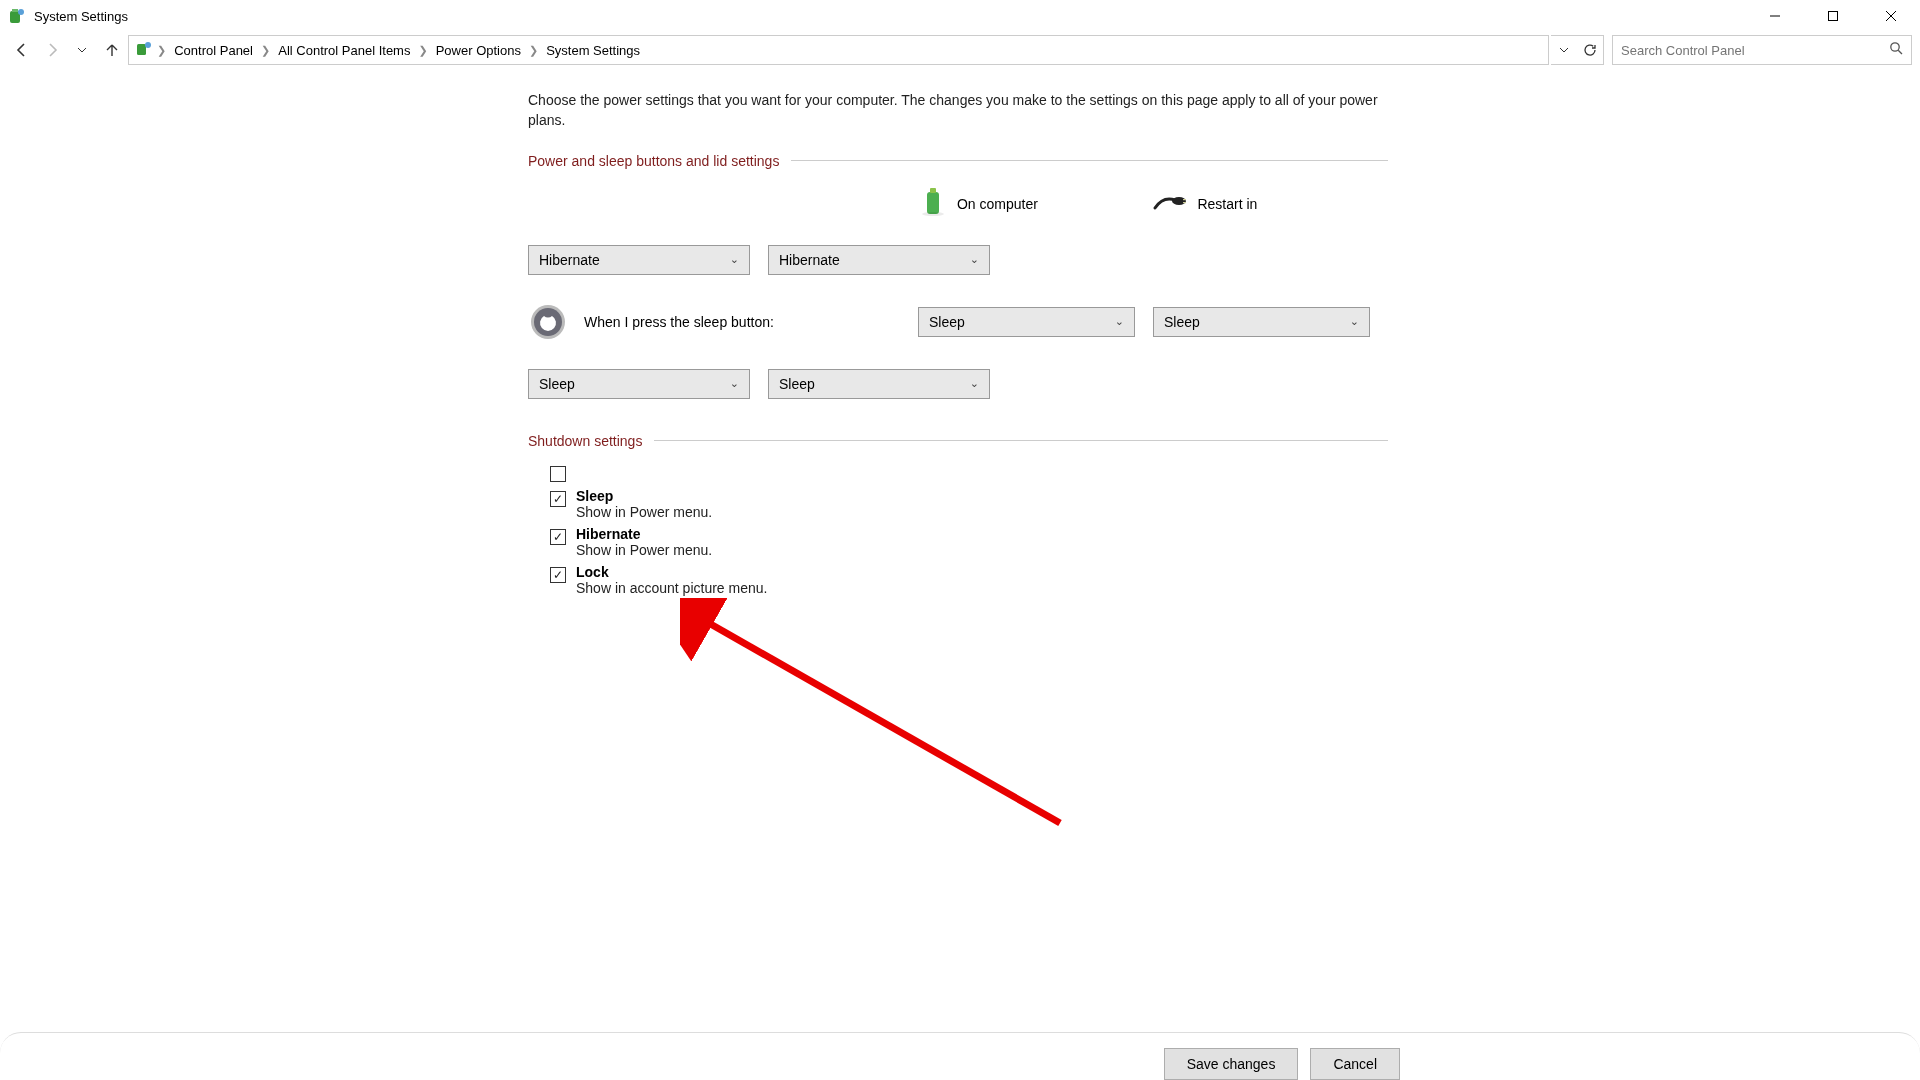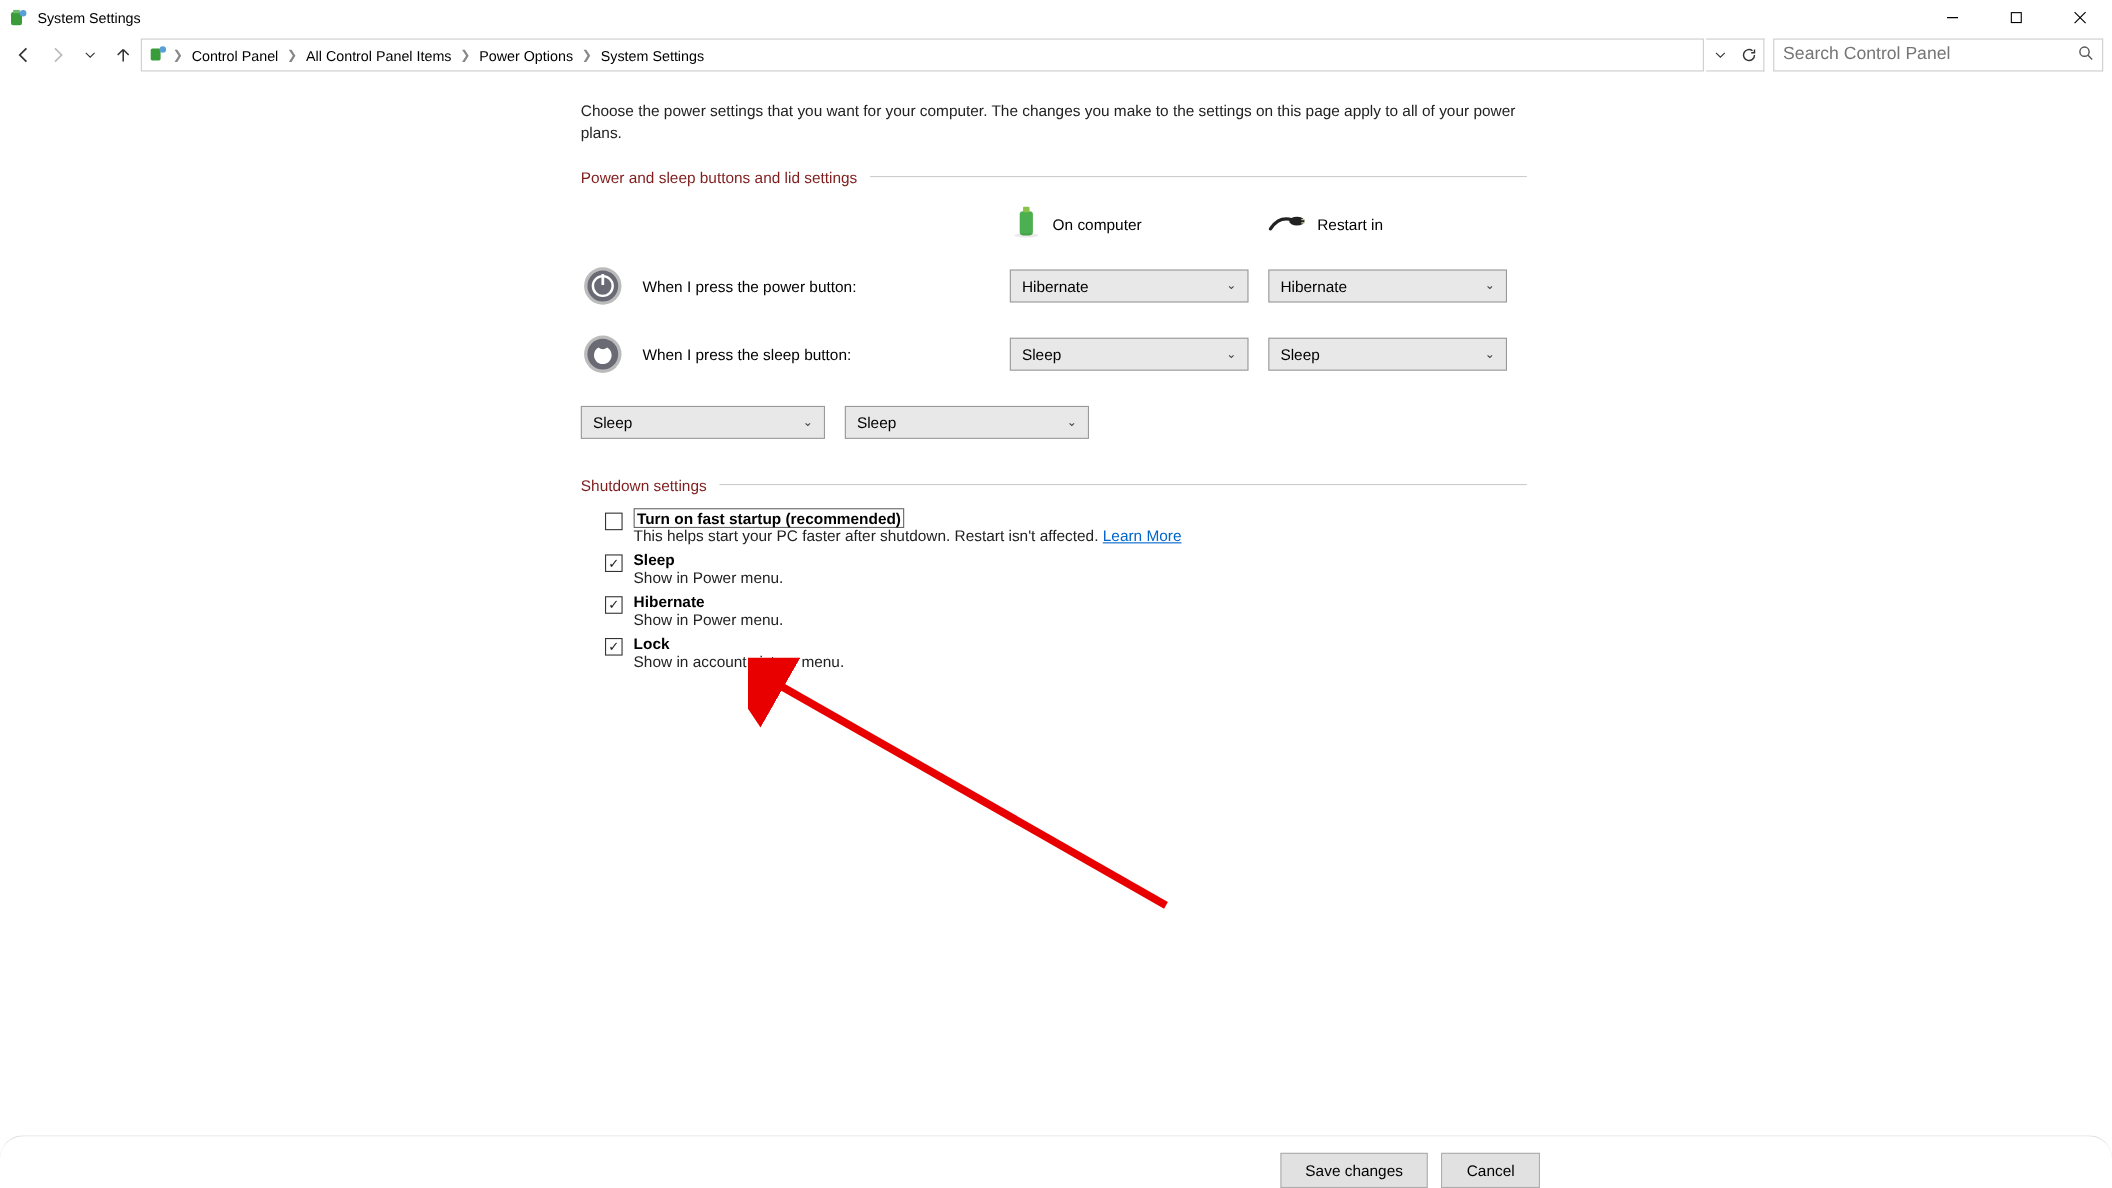--- a/index.html
+++ b/index.html
@@ -16,21 +16,21 @@
 .navbar { height: 36px; display: flex; align-items: center; padding: 0 8px; gap: 2px; }
 .nav-arrow, .nav-icon-btn { width: 28px; height: 28px; display: flex; align-items: center; justify-content: center; color: #333; border-radius: 2px; }
 .nav-arrow.disabled { color: #aaa; }
 .nav-icon-btn svg, .nav-arrow svg { display:block; }
 .address { flex: 1; height: 30px; border: 1px solid #ccc; display: flex; align-items: center; padding: 0 6px; font-size: 13px; gap: 4px; }
 .address .crumb { color: #000; padding: 2px 4px; }
 .address .sep { color: #888; font-size: 11px; }
 .addr-after { display:flex; align-items:center; border:1px solid #ccc; border-left:none; height:30px; }
 .addr-btn { width:26px; height:28px; display:flex; align-items:center; justify-content:center; color:#333;}
 .searchbox { width: 300px; height: 30px; border: 1px solid #ccc; margin-left: 6px; display: flex; align-items: center; padding: 0 8px; }
-.searchbox input { flex: 1; border: none; outline: none; font-size: 16px; color: #555; background: transparent; }
+.searchbox input { flex: 1; border: none; outline: none; font-size: 13px; color: #555; background: transparent; }
 .searchbox .sicon { color: #555; }
 
 
 .content { position: absolute; left: 0; right: 0; top: 70px; bottom: 56px; padding: 20px 0 0 0; }
 .center-col { width: 860px; margin-left: 528px; }
 h1.page-title { font-size: 21px; font-weight: 400; color: #003399; margin-bottom: 14px; }
 .subtitle { font-size: 14px; color: #222; line-height: 1.45; width: 850px; margin-bottom: 22px; }
 
 .section-label { font-size: 14px; color: #7f1d1d; display:flex; align-items:center; gap:12px; margin-bottom:10px;}
 .section-label .rule { flex:1; height:1px; background:#ccc; }
@@ -183,31 +183,20 @@
               <ellipse cx="26" cy="9" rx="7" ry="4" fill="#222"></ellipse>
               <rect x="30" y="7" width="3" height="1.2" fill="#cc9"></rect>
               <rect x="30" y="10" width="3" height="1.2" fill="#cc9"></rect>
             </svg>
         </span>
         <span>Restart in</span>
       </div>
     </div>
 
     <div class="setting-row">
-      <div class="label-cell">
-        <span class="row-icon">
-          <svg width="38" height="38" viewBox="0 0 38 38">
-              <circle cx="19" cy="19" r="17" fill="#bbb"></circle>
-              <circle cx="19" cy="19" r="14" fill="#6a6a75"></circle>
-              <circle cx="19" cy="19" r="9" fill="none" stroke="#fff" stroke-width="2.2"></circle>
-              <line x1="19" y1="8" x2="19" y2="18" stroke="#fff" stroke-width="2.5"></line>
-            </svg>
-        </span>
-        <span>When I press the power button:</span>
-      </div>
       <div class="dropdown">
           <span>Hibernate</span>
           <span class="chev">⌄</span>
         </div>
       <div class="dropdown">
           <span>Hibernate</span>
           <span class="chev">⌄</span>
         </div>
     </div>
 
@@ -244,24 +233,20 @@
     </div>
 
     <div class="section-label" style="margin-top:18px">
       <span>Shutdown settings</span>
         <span class="rule"></span>
     </div>
 
     <div class="shutdown-list">
       <div class="chk-row">
         <div class="chk"></div>
-        <div class="chk-body">
-          <span class="lbl boxed">Turn on fast startup (recommended)</span><br>
-          <span class="desc">This helps start your PC faster after shutdown. Restart isn't affected. </span><a href="#">Learn More</a>
-        </div>
       </div>
       <div class="chk-row">
         <div class="chk checked"></div>
         <div class="chk-body">
           <span class="lbl">Sleep</span><br>
           <span class="desc">Show in Power menu.</span>
         </div>
       </div>
       <div class="chk-row">
         <div class="chk checked"></div>

